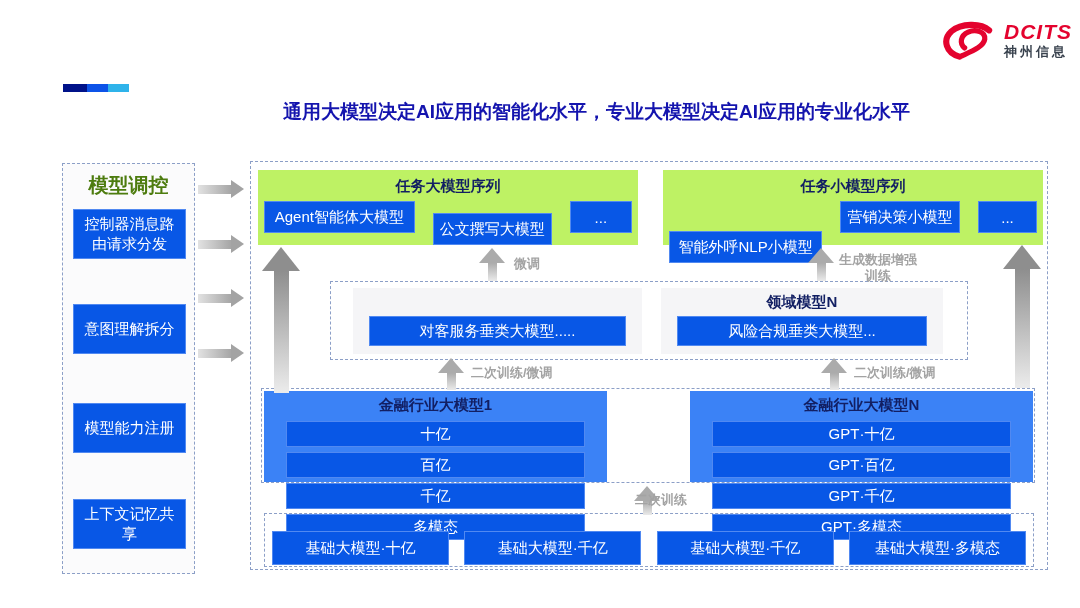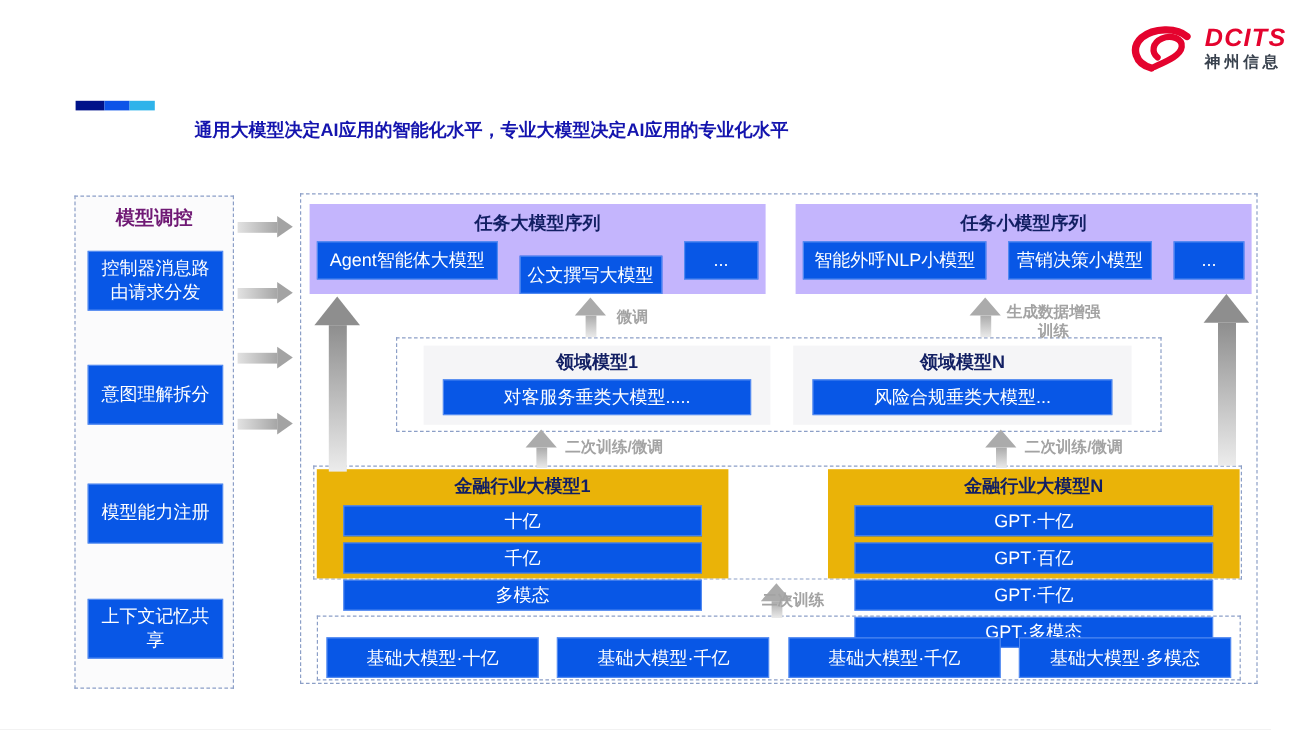--- a/index.html
+++ b/index.html
@@ -7,57 +7,57 @@
   .slide {
     position:relative; width:1080px; height:608px; background:#ffffff;
     font-family:"Liberation Sans", sans-serif; overflow:hidden; margin:0 auto;
   }
   
   .page-title { position:absolute; left:62px; top:24px; font-size:29px; font-weight:800; color:#0a1768; }
   .accent-bar { position:absolute; left:63px; top:84px; display:flex; height:8px; }
   .accent-bar .seg1 { width:24px; background:#001289; }
   .accent-bar .seg2 { width:21px; background:#0d53e8; }
   .accent-bar .seg3 { width:21px; background:#2fb3ea; }
-  .page-subtitle { position:absolute; left:162px; top:99px; width:760px; text-align:left;
-    font-size:15px; font-weight:800; color:#1414ae; }
+  .page-subtitle { position:absolute; left:150px; top:99px; width:760px; text-align:right;
+    font-size:19px; font-weight:800; color:#1414ae; }
   .logo { position:absolute; left:941px; top:18px; display:flex; align-items:center; gap:7px; }
   .logo svg { display:block; }
   .logo-texts { display:flex; flex-direction:column; line-height:1.05; }
   .logo-brand { font-size:21px; font-weight:800; font-style:italic; color:#e4032e; letter-spacing:1px; }
   .logo-cn { font-size:13px; font-weight:700; color:#39424e; letter-spacing:3px; margin-top:2px; }
 
   
   .dashedbox { position:absolute; border:1px dashed #8c9fc7; background:transparent; }
-  .graypanel { position:absolute; background:#c4b5fd; }
+  .graypanel { position:absolute; background:#bef264; }
   .panel-title { text-align:center; font-size:15px; font-weight:800; color:#121f63; padding-top:7px; }
   .chip { background:#0857e6; color:#ffffff; display:flex; align-items:center; justify-content:center;
     font-size:15px; box-shadow:inset 0 0 0 1px rgba(170,200,255,.45); }
 
   
   .sidebar { left:62px; top:163px; width:133px; height:411px; background:#fbfbfc; }
   .sidebar-title { position:absolute; left:0; right:0; top:8px; text-align:center;
-    font-size:16px; font-weight:800; color:#701a75; }
+    font-size:20px; font-weight:800; color:#4d7c0f; }
   .side-item { position:absolute; left:10px; width:113px; height:50px; padding:0 6px;
     text-align:center; line-height:1.35; }
   .arrow-right { position:absolute; display:flex; align-items:center; }
   .r-shaft { width:33px; height:9px; background:linear-gradient(90deg,#e2e2e2,#a6a6a6); }
   .r-head { width:0; height:0; border-top:9px solid transparent; border-bottom:9px solid transparent;
     border-left:13px solid #a3a3a3; }
 
   
   .task-panel { display:flex; flex-direction:column; }
   .chip-row { display:flex; justify-content:center; gap:18px; padding:5px 6px 0; }
   .chip-row .chip { height:32px; }
 
   
   .domain-sub { position:absolute; top:6px; height:66px; background:#f5f5f7; }
   .domain-sub .chip { position:absolute; left:16px; right:16px; bottom:8px; height:30px; }
 
   
-  .ind-sub { position:absolute; top:2px; height:91px; background:#eab308; }
+  .ind-sub { position:absolute; top:2px; height:91px; background:#3b82f6; }
   .ind-grid { display:grid; grid-template-columns:1fr; gap:5px 16px; padding:6px 22px 0; }
   .ind-grid .chip { height:26px; }
 
   
   .base-row { position:absolute; left:4px; right:4px; top:17px; display:flex; justify-content:space-between; padding:0 3px; }
   .base-row .chip { width:177px; height:34px; }
 
   
   .arrow-up { position:absolute; display:flex; flex-direction:column; align-items:center; }
   .arrow-up .a-shaft { flex:1; }
@@ -128,42 +128,42 @@
     <div class="chip-row">
       <div class="chip" style="width:162px;">Agent智能体大模型</div>
       <div class="chip" style="width:128px;margin-top:12px;">公文撰写大模型</div>
       <div class="chip" style="width:67px;">...</div>
     </div>
   </div>
 
   <div class="graypanel task-panel" style="left:663px; top:170px; width:380px; height:75px;">
     <div class="panel-title">任务小模型序列</div>
     <div class="chip-row">
-      <div class="chip" style="width:166px;">智能外呼NLP小模型</div>
+      <div class="chip" style="width:166px;margin-top:30px;">智能外呼NLP小模型</div>
       <div class="chip" style="width:130px;">营销决策小模型</div>
       <div class="chip" style="width:64px;">...</div>
     </div>
   </div>
 
   <div class="dashedbox" style="left:330px; top:281px; width:638px; height:79px;">
     <div class="domain-sub" style="left:22px; width:289px;">
-      <div class="panel-title" style="padding-top:5px;">领域模型1</div>
       <div class="chip">对客服务垂类大模型.....</div>
     </div>
     <div class="domain-sub" style="left:330px; width:282px;">
       <div class="panel-title" style="padding-top:5px;">领域模型N</div>
       <div class="chip">风险合规垂类大模型...</div>
     </div>
   </div>
 
   <div class="dashedbox" style="left:261px; top:388px; width:774px; height:95px;">
     <div class="ind-sub" style="left:2px; width:343px;">
       <div class="panel-title" style="padding-top:5px;">金融行业大模型1</div>
       <div class="ind-grid">
         <div class="chip">十亿</div>
+        <div class="chip">百亿</div>
         <div class="chip">千亿</div>
         <div class="chip">多模态</div>
       </div>
     </div>
     <div class="ind-sub" style="left:428px; width:343px;">
       <div class="panel-title" style="padding-top:5px;">金融行业大模型N</div>
       <div class="ind-grid">
         <div class="chip">GPT·十亿</div>
         <div class="chip">GPT·百亿</div>
         <div class="chip">GPT·千亿</div>

